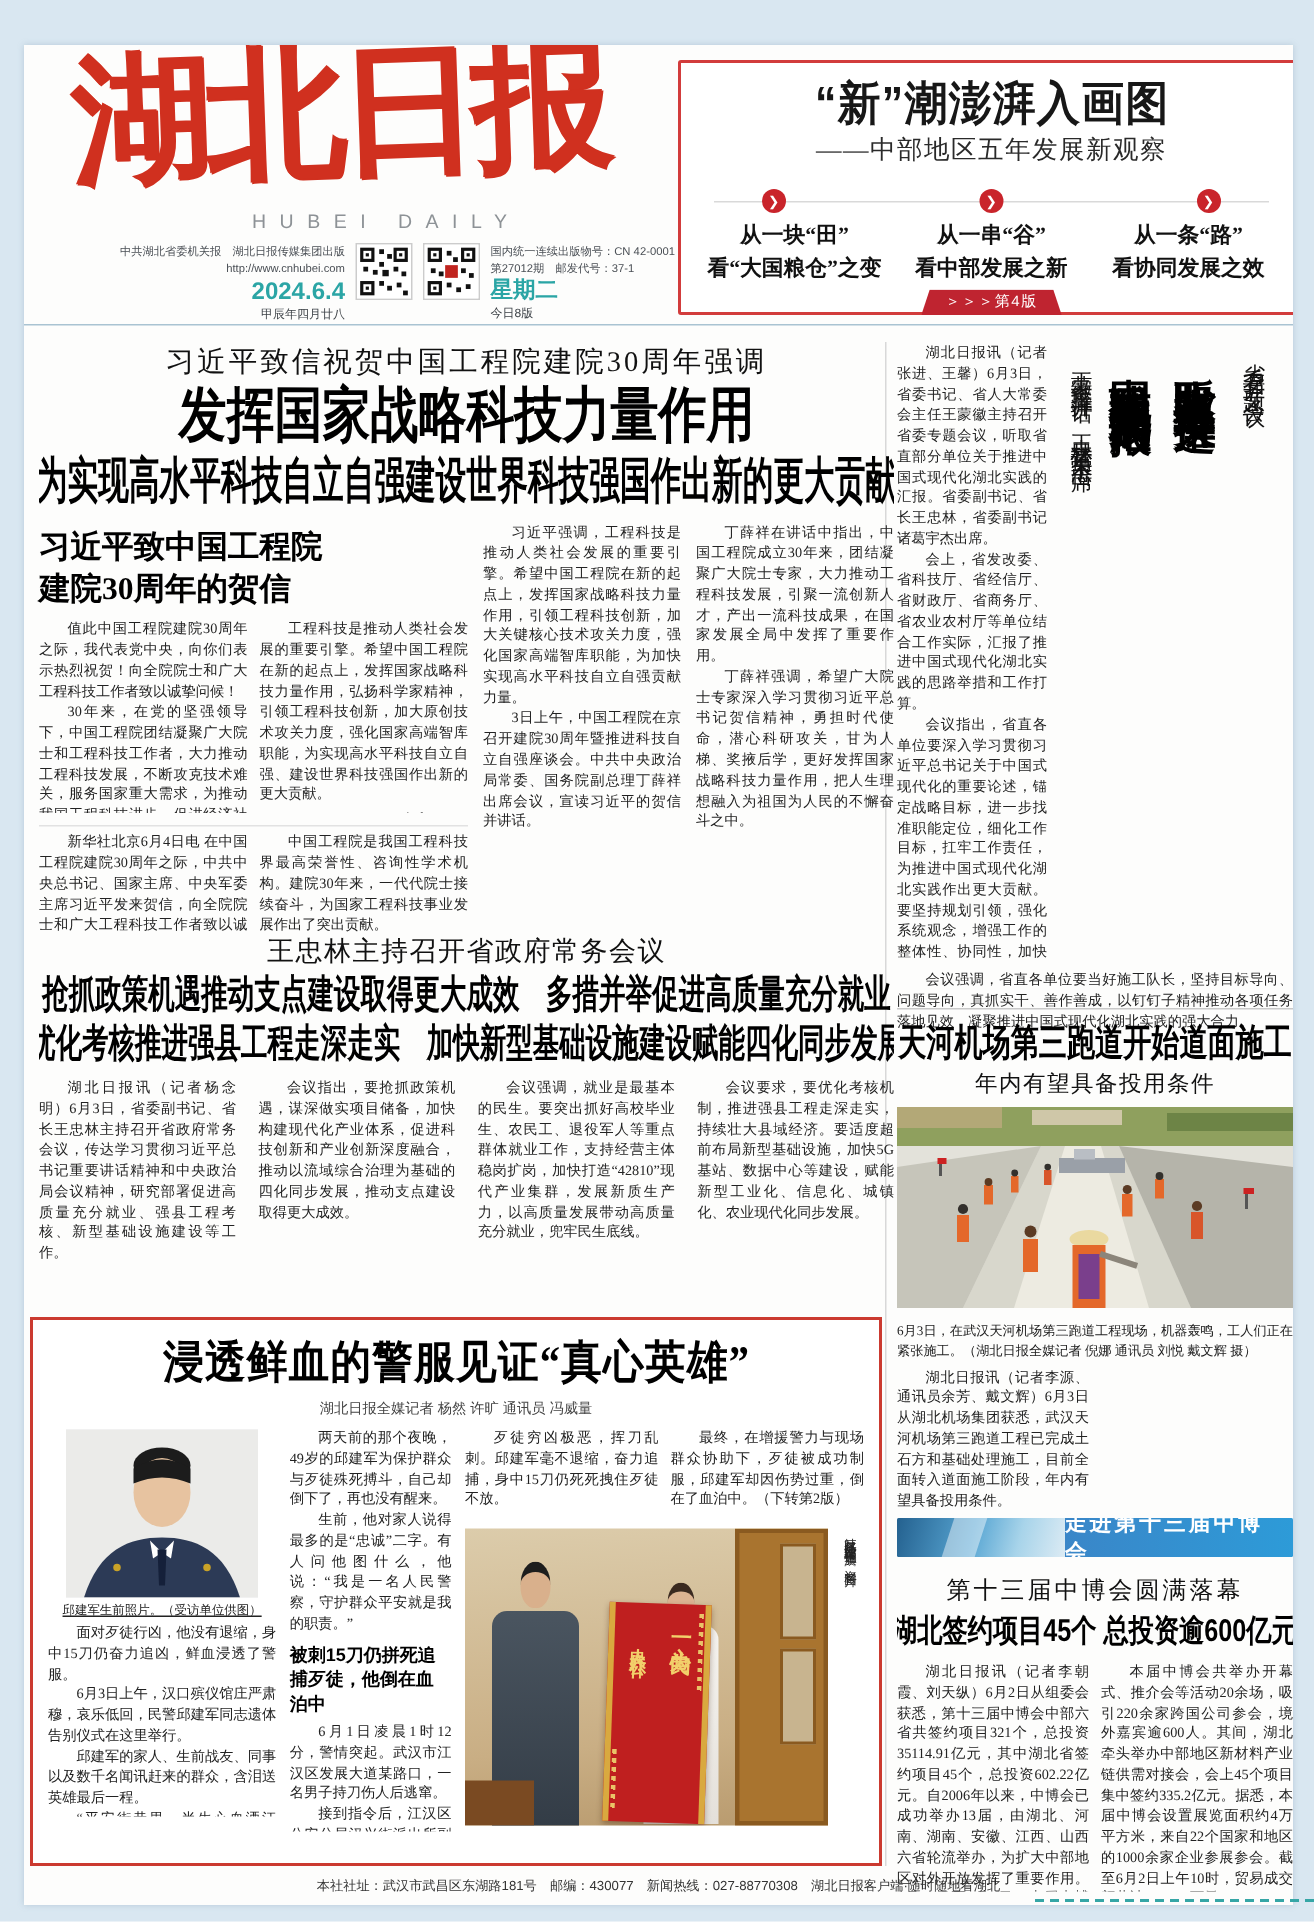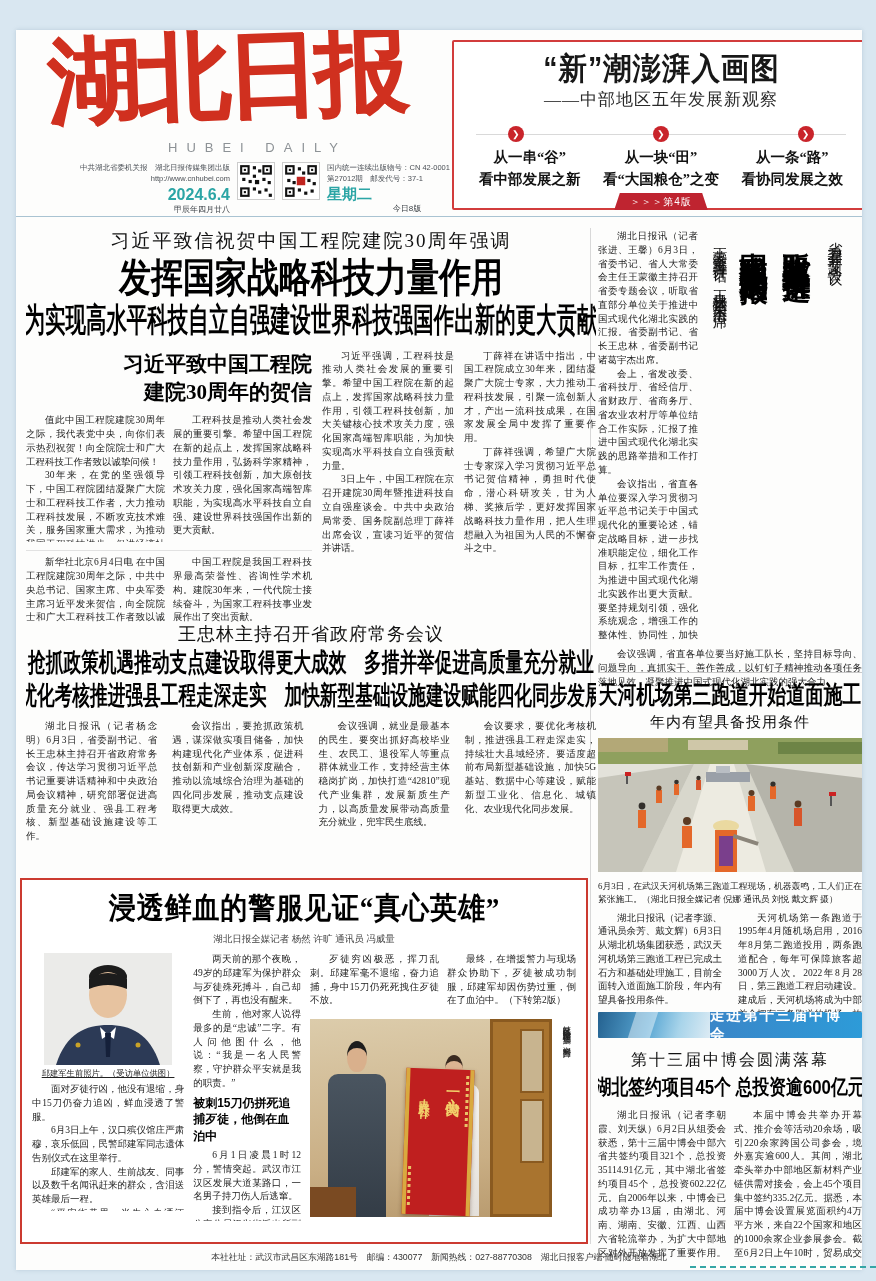--- a/index.html
+++ b/index.html
@@ -23,21 +23,21 @@
     font-family:"DejaVu Serif","Liberation Serif",serif;
     text-shadow:1px 1px 0 #d0301f;
   }
   .mast-en{position:absolute;left:152px;top:110px;font-size:13px;letter-spacing:9px;color:#8d9296;font-family:"Liberation Sans",sans-serif;}
   .mast-info{position:absolute;left:62px;top:132px;display:flex;gap:7px;align-items:flex-start;font-family:"Liberation Sans",sans-serif;}
   .mi-left{width:152px;text-align:right;}
   .mi-left .tiny, .mi-right .tiny{font-size:7.5px;color:#4a4f55;line-height:1.5;}
   .mi-date{font-size:16px;font-weight:700;color:#2ba5a5;line-height:1.2;}
   .mi-lunar{font-size:8px;color:#3c4146;}
   .mi-week{font-size:15px;font-weight:700;color:#2ba5a5;line-height:1.25;}
-  .mi-pages{font-size:8px;color:#3c4146;text-align:center;}
+  .mi-pages{font-size:8px;color:#3c4146;}
   .mi-right{width:160px;text-align:left;}
   .qr{width:36px;height:36px;background:#fff;border:1px solid #ccc;}
   .rule-top{position:absolute;left:0;right:0;top:186px;border-top:1.5px solid #a9c3d2;}
   
   .promo{
     position:absolute;left:436px;top:10px;width:414px;height:166px;
     border:2px solid #d23c3c;background:#fff;border-radius:2px;
   }
   .promo-title{margin-top:10px;text-align:center;font-family:"Liberation Sans",sans-serif;font-weight:900;font-size:31px;color:#171717;letter-spacing:1px;line-height:1.1;}
   .promo-sub{text-align:center;font-size:17px;color:#2a2a2a;margin-top:2px;letter-spacing:1px;}
@@ -57,21 +57,21 @@
   .hrow{display:flex;justify-content:center;overflow:hidden;}
   .cond{flex:none;transform:scaleX(var(--sx,.8));transform-origin:50% 50%;white-space:nowrap;}
   .vt{writing-mode:vertical-rl;}
   
   .left-main{position:absolute;left:10px;top:198px;width:570px;}
   .ts-kicker{text-align:center;font-size:19px;letter-spacing:2px;color:#111;}
   .ts-h1{font-family:"Liberation Sans",sans-serif;font-weight:900;font-size:40px;color:#000;line-height:1.15;}
   .ts-h2{font-family:"Liberation Sans",sans-serif;font-weight:900;font-size:33px;color:#000;line-height:1.2;}
   .ts-body{display:flex;gap:10px;margin-top:10px;}
   .ts-left{width:286px;}
-  .letter-title{text-align:right;font-weight:900;font-size:21px;line-height:1.35;color:#000;}
+  .letter-title{text-align:left;font-weight:900;font-size:21px;line-height:1.35;color:#000;}
   .letter-cols{display:flex;gap:8px;margin-top:8px;height:128px;overflow:hidden;}
   .letter-col{width:139px;}
   .letter-sign{text-align:right;padding-right:14px;margin-top:2px;}
   .letter-name{font-size:14px;font-weight:700;}
   .ts-after{display:flex;gap:8px;margin-top:8px;height:66px;overflow:hidden;border-top:1px solid #e2e2e2;padding-top:5px;}
   .ts-after .acol{width:139px;}
   .ts-c{width:133px;height:355px;overflow:hidden;}
   
   .vrule{position:absolute;left:574px;top:198px;height:1016px;border-left:1px solid #d8d8d8;}
   .right-col{position:absolute;left:582px;top:200px;width:264px;}
@@ -87,21 +87,21 @@
   .gov-kicker{text-align:center;font-size:18px;letter-spacing:1px;color:#111;}
   .gov-h{font-family:"Liberation Sans",sans-serif;font-weight:900;font-size:26px;color:#000;line-height:1.25;}
   .gov-cols{display:flex;gap:15px;margin-top:9px;height:158px;overflow:hidden;}
   .gov-col{width:136px;}
   
   .airport{position:absolute;left:582px;top:648px;width:264px;}
   .ap-h{font-family:"Liberation Sans",sans-serif;font-weight:900;font-size:25px;color:#000;}
   .ap-sub{text-align:center;font-size:15px;margin-top:2px;color:#111;letter-spacing:1px;}
   .ap-photo{margin-top:6px;width:264px;height:134px;overflow:hidden;background:#ccc;}
   .ap-caption{margin-top:4px;font-size:8.8px;line-height:1.45;color:#222;text-align:justify;}
-  .ap-body{display:flex;gap:16px;margin-top:6px;height:104px;overflow:hidden;}
+  .ap-body{display:flex;gap:16px;margin-top:6px;height:104px;overflow:hidden;flex-direction:column;}
   .ap-col{width:128px;}
   
   .expo{position:absolute;left:582px;top:982px;width:264px;}
   .expo-banner{height:26px;display:flex;overflow:hidden;border-radius:1px;}
   .eb-thumb{width:112px;background:linear-gradient(105deg,#24618f,#58a6d3 45%,#a8d4ea 72%,#dcebf4);position:relative;}
   .eb-thumb:after{content:"";position:absolute;left:30%;top:-4px;width:22px;height:34px;background:rgba(255,255,255,.45);transform:skewX(-18deg);}
   .eb-label{flex:1;background:linear-gradient(90deg,#3a86c8,#2d9bd8);color:#fff;font-family:"Liberation Sans",sans-serif;font-weight:700;font-size:14.5px;display:flex;align-items:center;justify-content:flex-end;padding-right:10px;letter-spacing:2px;}
   .expo-kicker{text-align:center;font-size:16px;margin-top:12px;letter-spacing:2px;color:#111;}
   .expo-h{font-family:"Liberation Sans",sans-serif;font-weight:900;font-size:21px;color:#000;margin-top:2px;}
   .expo-body{display:flex;gap:8px;margin-top:8px;height:152px;overflow:hidden;}
@@ -228,26 +228,26 @@
     <div class="hrow">
         <div class="promo-title cond" style="--sx:.92">“新”潮澎湃入画图</div>
       </div>
     <div class="promo-sub">——中部地区五年发展新观察</div>
     <div class="promo-line"></div>
     <div class="promo-dot" style="left:13%;">❯</div>
     <div class="promo-dot" style="left:48%;">❯</div>
     <div class="promo-dot" style="left:83%;">❯</div>
     <div class="promo-items">
       <div class="promo-item">
+        <div>从一块“田”</div>
+        <div>看“大国粮仓”之变</div>
+      </div>
+      <div class="promo-item">
         <div>从一串“谷”</div>
         <div>看中部发展之新</div>
-      </div>
-      <div class="promo-item">
-        <div>从一块“田”</div>
-        <div>看“大国粮仓”之变</div>
       </div>
       <div class="promo-item">
         <div>从一条“路”</div>
         <div>看协同发展之效</div>
       </div>
     </div>
     <div class="promo-ribbon">＞＞＞第4版</div>
   </div>
 
   <div class="rule-top"></div>

